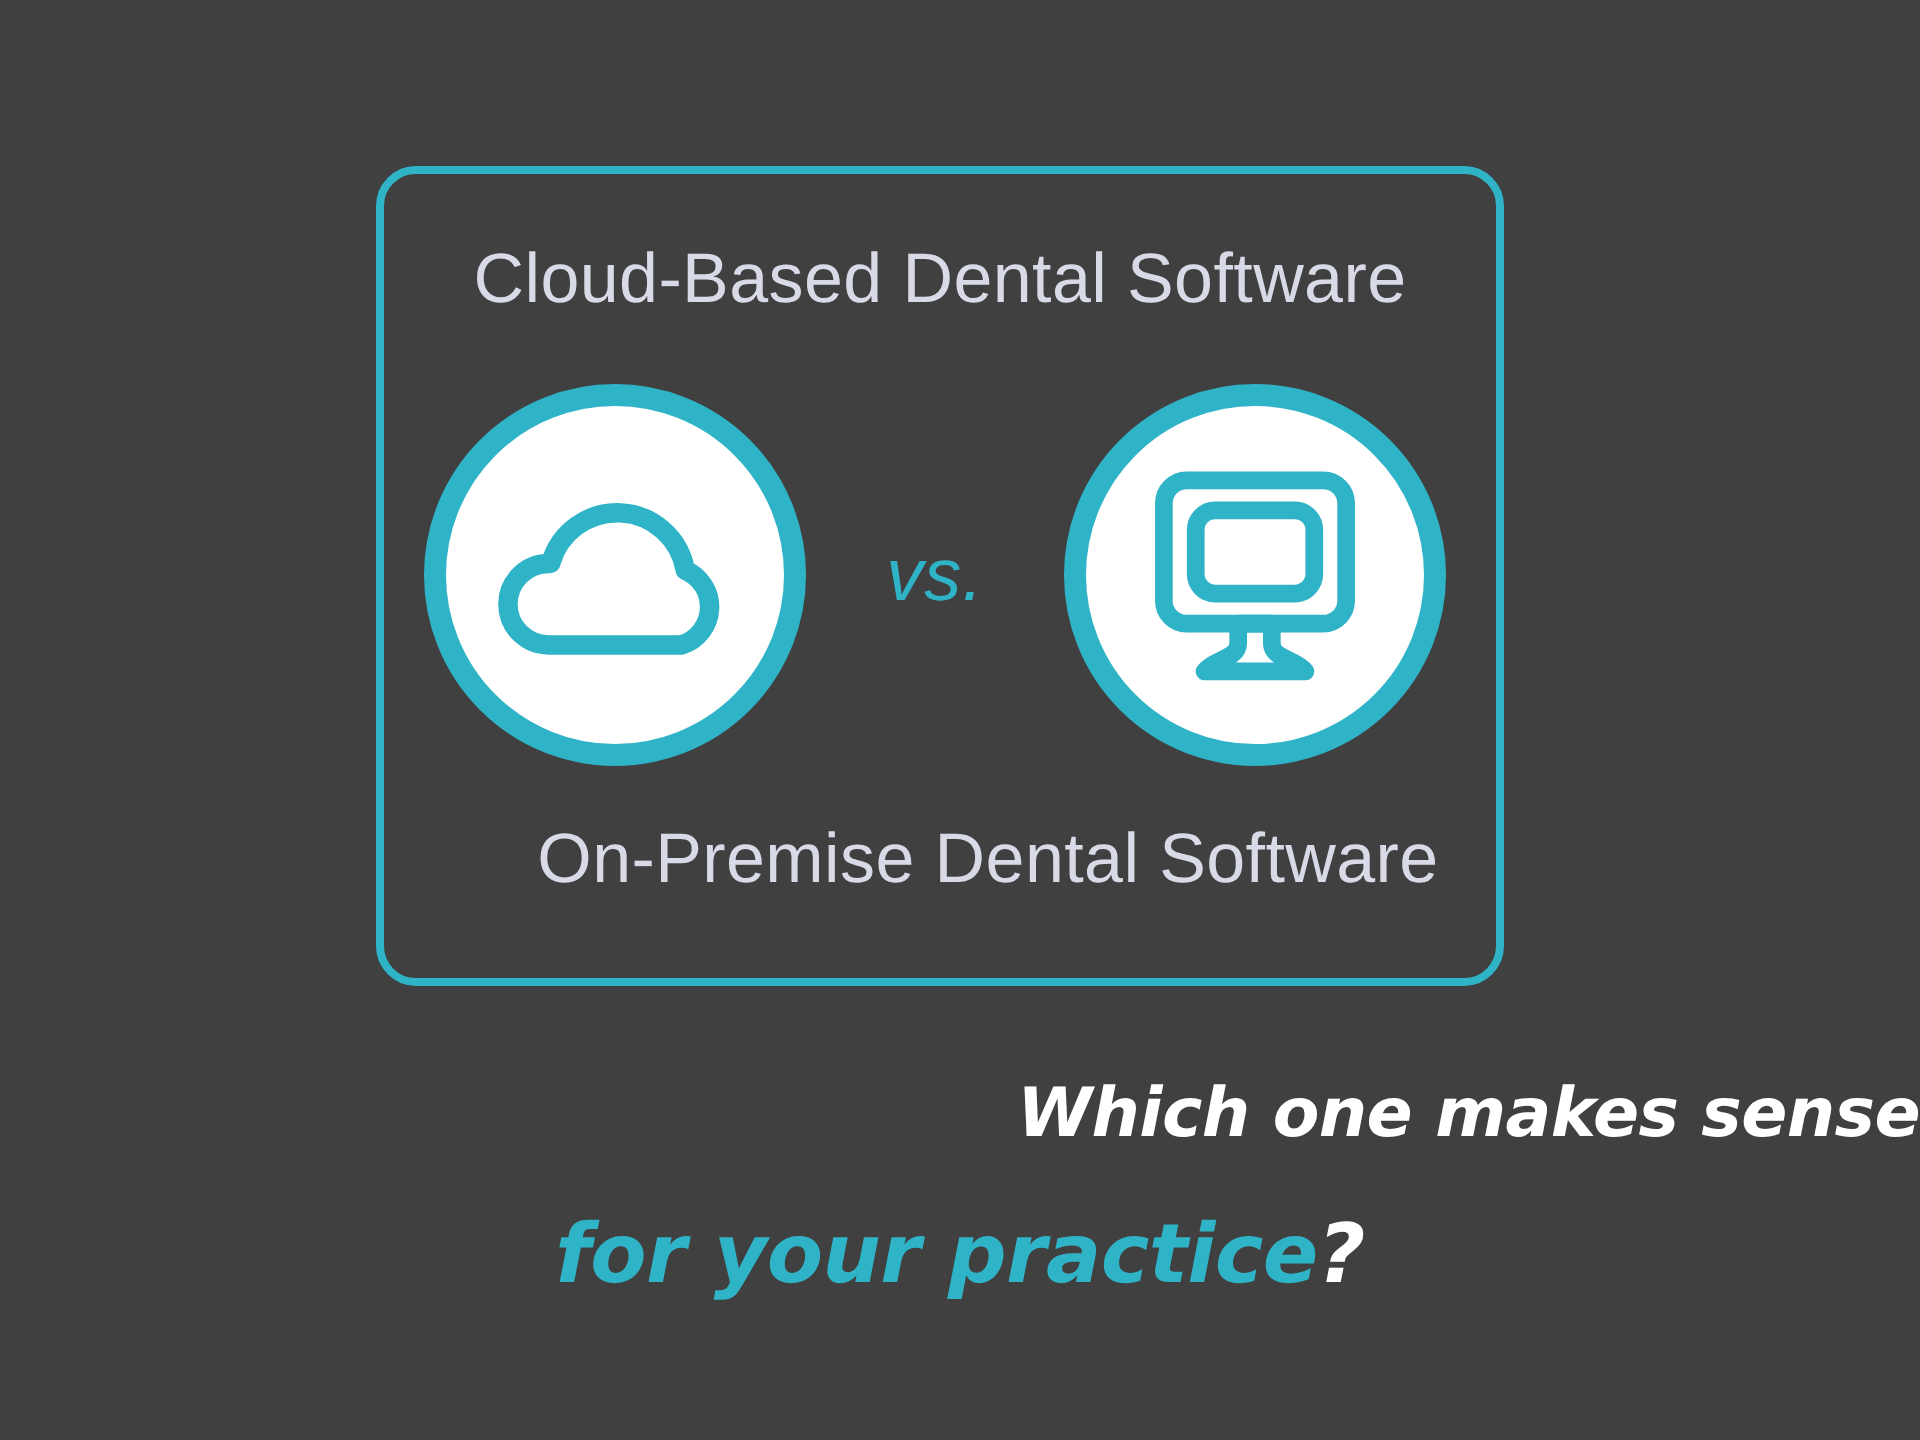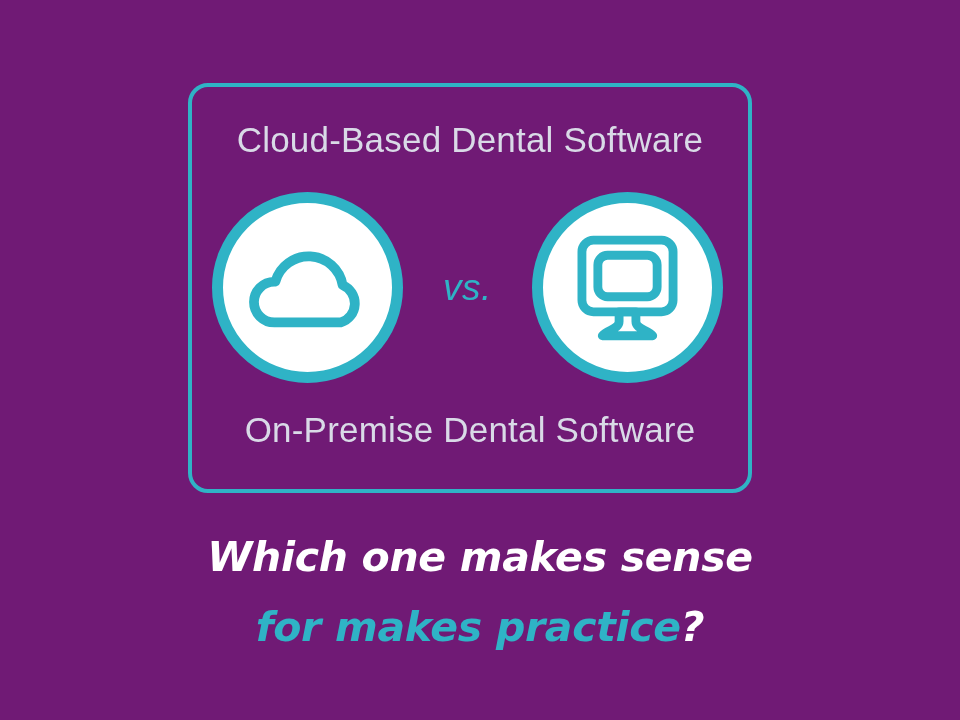--- a/index.html
+++ b/index.html
@@ -12,21 +12,21 @@
     height: 720px;
     overflow: hidden;
     font-family: "Liberation Sans", sans-serif;
     background: #3c4199;
   }
 
   #slide {
     position: relative;
     width: 960px;
     height: 720px;
-    background: #701a75;
+    background: #404040;
   }
 
   
   #comparison-card {
     position: absolute;
     left: 188px;
     top: 83px;
     width: 564px;
     height: 410px;
     box-sizing: border-box;
@@ -40,21 +40,21 @@
     width: 100%;
     text-align: center;
     color: #d9dae7;
     font-family: "Liberation Sans", sans-serif;
     font-weight: 300;
     font-size: 35px;
     letter-spacing: 0.2px;
     white-space: nowrap;
   }
   #title-cloud  { top: 33px; }
-  #title-onprem { top: 323px; }
+  #title-onprem { top: 323px; padding-left: 24px; }
 
   
   #icon-row {
     position: absolute;
     left: 0;
     top: 105px;
     width: 100%;
     height: 195px;
     font-style: italic;
   }
@@ -107,23 +107,24 @@
   }
   .headline-line {
     display: block;
     font-family: "DejaVu Sans", sans-serif;
     font-style: italic;
     font-weight: bold;
     white-space: nowrap;
   }
   #headline-line-1 {
     color: #ffffff;
-    font-size: 41px;
+    font-size: 34px;
     line-height: 58px;
     letter-spacing: -0.3px;
+    text-align: right;
   }
   #headline-line-2 {
     font-size: 41px;
     line-height: 58px;
     letter-spacing: -0.3px;
     margin-top: 12px;
   }
   .accent-text { color: #2fb3c6; }
   .question-mark { color: #ffffff; }
 </style>
@@ -166,16 +167,16 @@
       </div>
 
     </div>
 
     <div class="card-title" id="title-onprem">On-Premise Dental Software</div>
 
   </div>
 
   <div id="headline">
     <span class="headline-line" id="headline-line-1">Which one makes sense</span>
-    <span class="headline-line" id="headline-line-2"><span class="accent-text">for makes practice</span><span class="question-mark">?</span></span>
+    <span class="headline-line" id="headline-line-2"><span class="accent-text">for your practice</span><span class="question-mark">?</span></span>
   </div>
 
 </div>
 
 </body></html>

